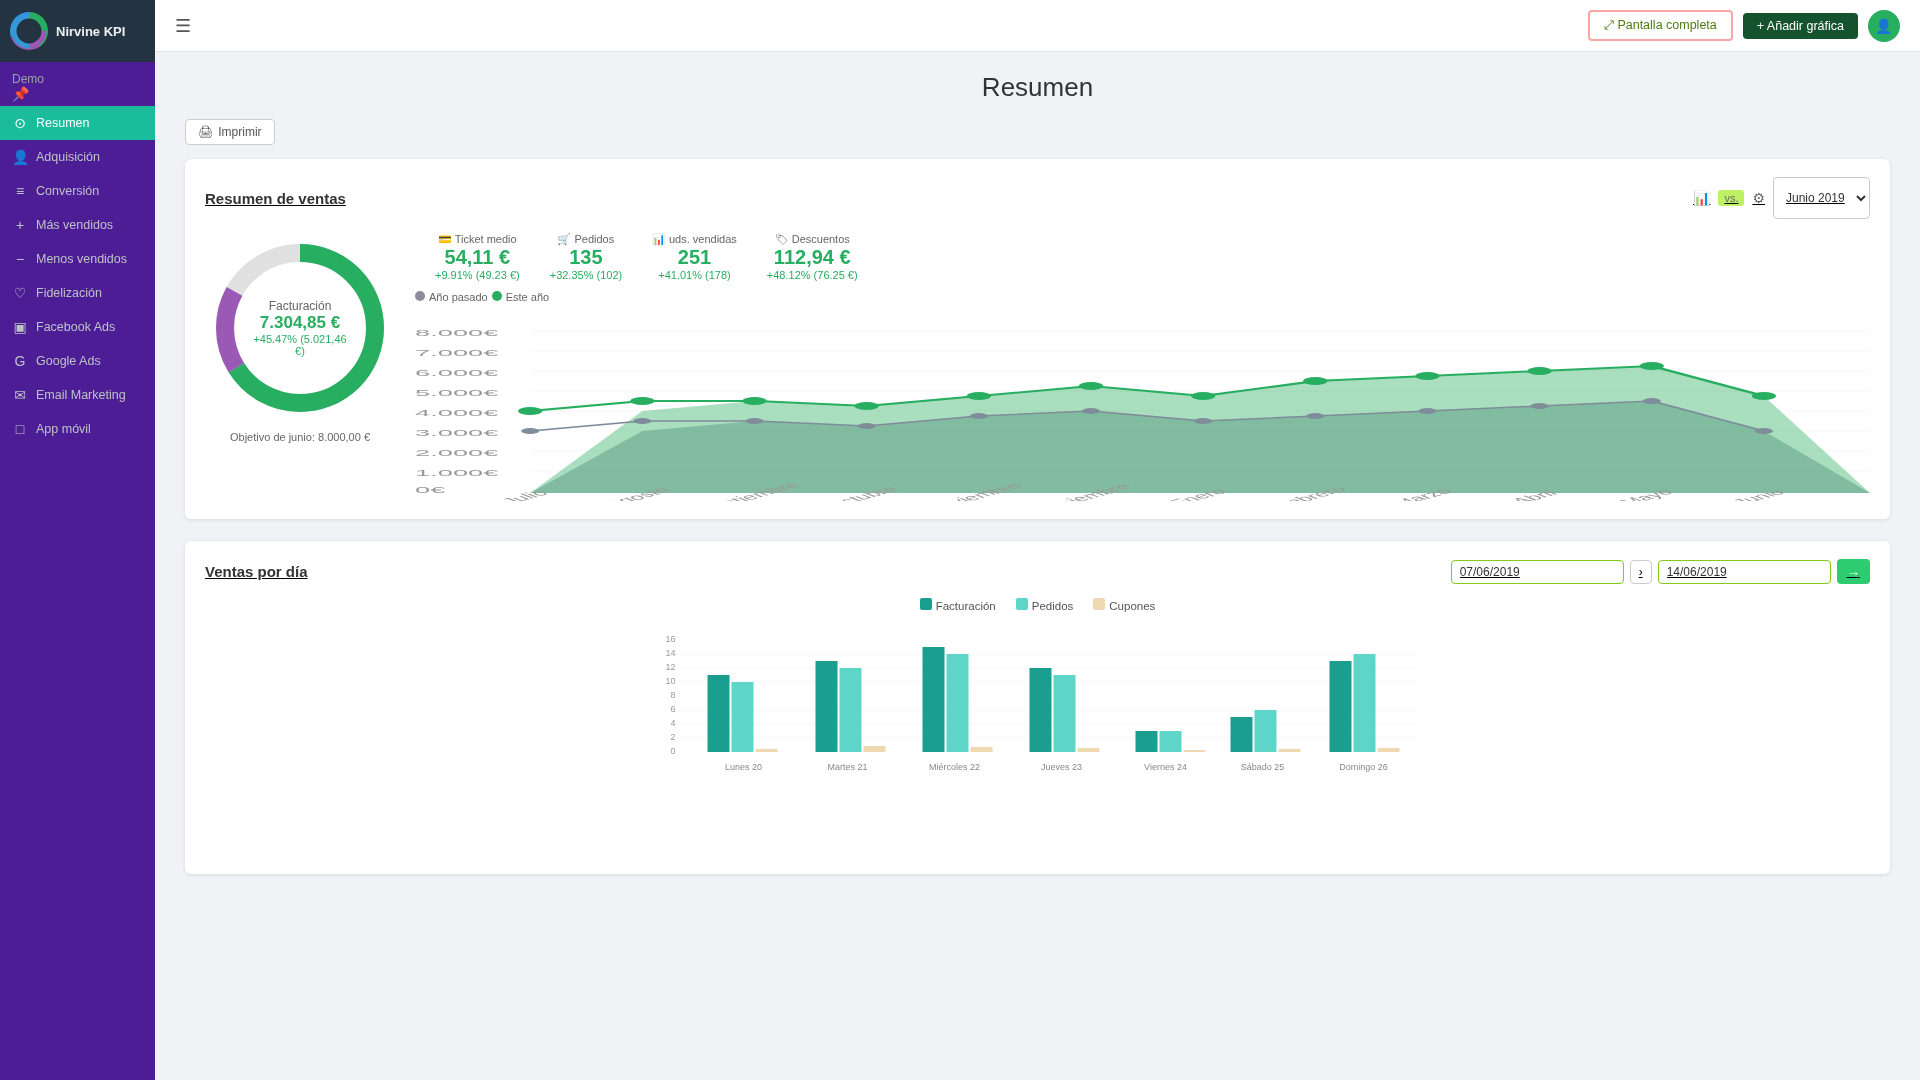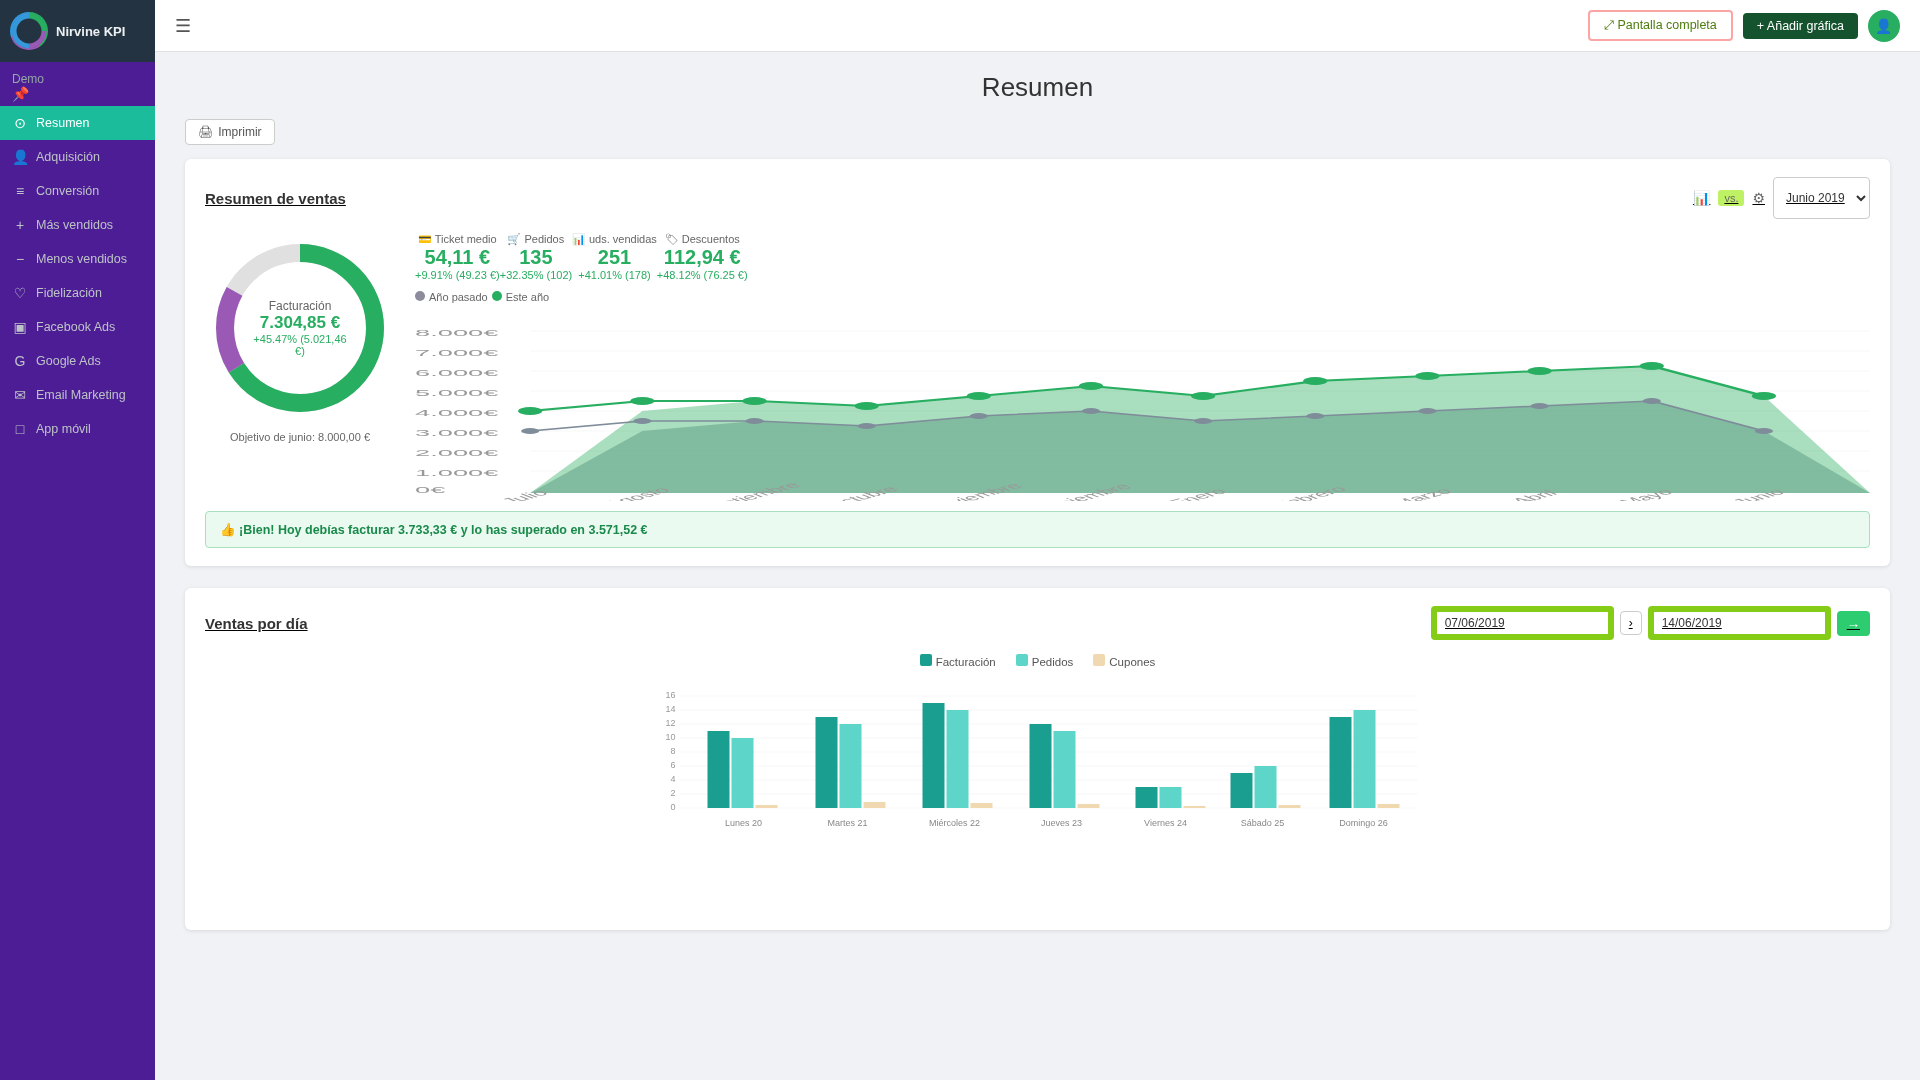--- a/index.html
+++ b/index.html
@@ -120,41 +120,41 @@
       transform: translate(-50%, -50%);
       text-align: center;
       pointer-events: none;
     }
     .donut-label { font-size: 12px; color: #666; }
     .donut-value { font-size: 17px; font-weight: 700; color: #27ae60; }
     .donut-change { font-size: 11px; color: #27ae60; }
     .objetivo-text { font-size: 11px; color: #666; margin-top: 8px; }
 
     .metrics-section { flex: 1; display: flex; flex-direction: column; }
-    .metrics-row { display: flex; margin-bottom: 10px; }
+    .metrics-row { display: flex; gap: 30px; margin-bottom: 10px; margin-left: 20px; }
     .metric-item { text-align: center; }
     .metric-label { font-size: 11px; color: #666; }
     .metric-value { font-size: 20px; font-weight: 700; color: #27ae60; }
     .metric-change { font-size: 11px; color: #27ae60; }
 
     
     .legend { display: flex; align-items: center; gap: 4px; margin-bottom: 18px; font-size: 11px; color: #666; }
     .legend-dot { width: 10px; height: 10px; border-radius: 50%; display: inline-block; margin-right: 4px; }
 
     
     .alert-success {
       background: #eafaf1; border: 1px solid #a9dfbf; border-radius: 4px;
       padding: 10px 14px; font-size: 12.5px; color: #27ae60; margin-top: 10px;
     }
     .alert-success span { color: #1a8a4a; font-weight: 600; }
 
     
     .date-nav { display: flex; align-items: center; gap: 6px; }
     .date-input {
-      border: 6px solid #84cc16; border-radius: 4px; padding: 4px 8px;
+      border: 1px solid #84cc16; border-radius: 4px; padding: 4px 8px;
       font-size: 12px; color: #333;
     }
     .nav-arrow { background: #fff; border: 1px solid #ccc; border-radius: 4px; padding: 4px 8px; cursor: pointer; font-size: 12px; }
     .nav-arrow-green { background: #2ecc71; color: #fff; border: none; border-radius: 4px; padding: 5px 10px; cursor: pointer; }
 
     .bar-chart-container { position: relative; }
     .bar-legend { display: flex; align-items: center; justify-content: center; gap: 20px; margin-bottom: 10px; font-size: 11.5px; color: #555; }
     .legend-square { width: 12px; height: 12px; border-radius: 2px; display: inline-block; margin-right: 4px; }
 
     svg text { font-family: 'Segoe UI', Arial, sans-serif; }
@@ -390,23 +390,20 @@
             <text x="260" y="178" font-size="8" fill="#999" text-anchor="middle" transform="rotate(-40 260 178)">Enero</text>
             <text x="297" y="178" font-size="8" fill="#999" text-anchor="middle" transform="rotate(-40 297 178)">Febrero</text>
             <text x="334" y="178" font-size="8" fill="#999" text-anchor="middle" transform="rotate(-40 334 178)">Marzo</text>
             <text x="371" y="178" font-size="8" fill="#999" text-anchor="middle" transform="rotate(-40 371 178)">Abril</text>
             <text x="408" y="178" font-size="8" fill="#999" text-anchor="middle" transform="rotate(-40 408 178)">Mayo</text>
             <text x="445" y="178" font-size="8" fill="#999" text-anchor="middle" transform="rotate(-40 445 178)">Junio</text>
           </svg>
         </div>
       </div>
 
-      <div class="alert-success">
-        👍 <span>¡Bien! Hoy debías facturar 3.733,33 € y lo has superado en 3.571,52 €</span>
-      </div>
     </div>
 
     
     <div class="card">
       <div class="card-header">
         <span class="card-title">Ventas por día</span>
         <div class="date-nav">
           <input type="text" class="date-input" value="07/06/2019" style="">
           <button class="nav-arrow">›</button>
           <input type="text" class="date-input" value="14/06/2019" style="">

